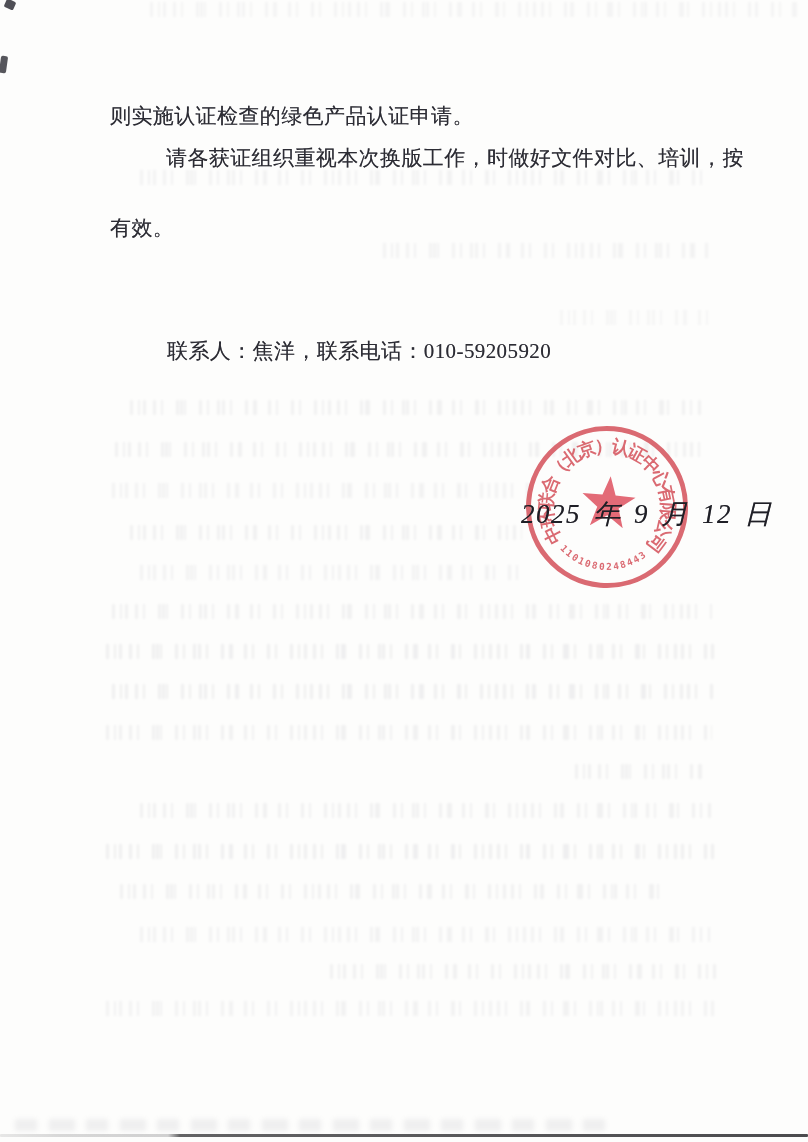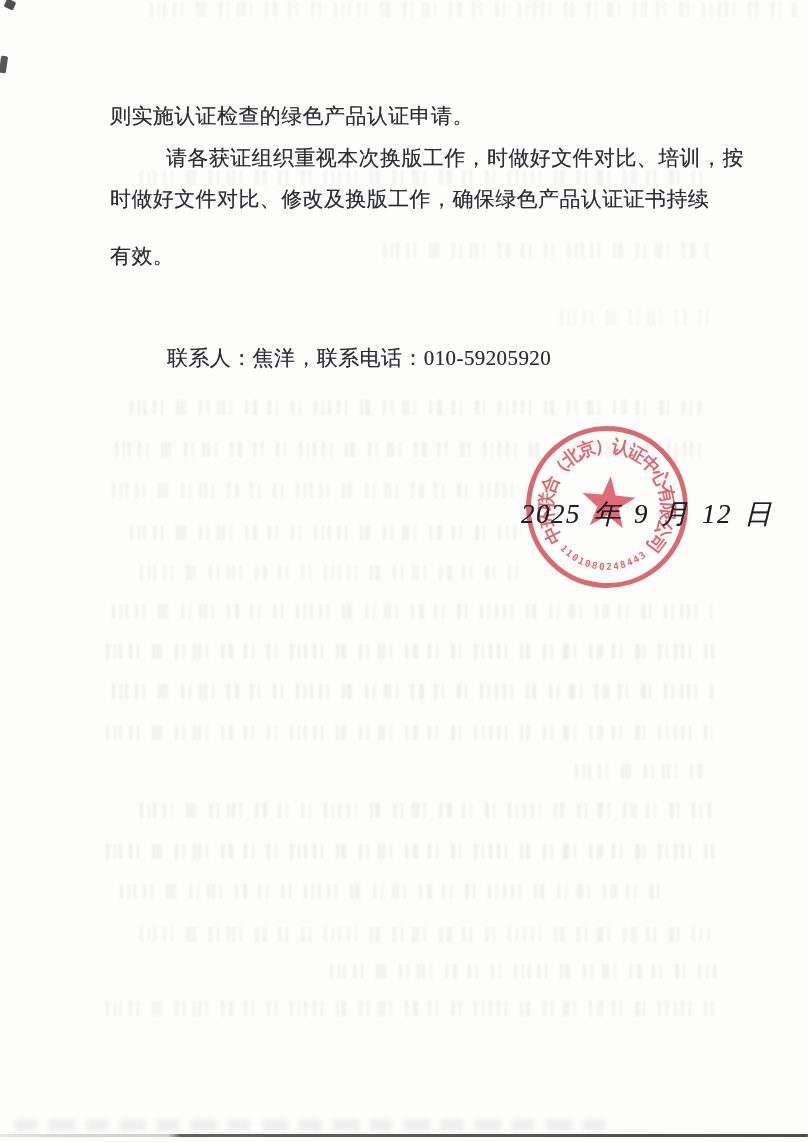--- a/index.html
+++ b/index.html
@@ -87,23 +87,22 @@
       <div class="ghost" style="top: 844px; left: 106px; width: 610px; opacity: 0.09;"></div>
       <div class="ghost" style="top: 884px; left: 120px; width: 540px; opacity: 0.08;"></div>
       <div class="ghost" style="top: 927px; left: 140px; width: 570px; opacity: 0.07;"></div>
       <div class="ghost" style="top: 964px; left: 330px; width: 386px; opacity: 0.08;"></div>
       <div class="ghost" style="top: 1001px; left: 106px; width: 610px; opacity: 0.07;"></div>
     </div>
 
   <div class="bodytext">
     <div class="line" style="top:104px">则实施认证检查的绿色产品认证申请。</div>
     <div class="line indent" style="top:146px">请各获证组织重视本次换版工作，时做好文件对比、培训，按</div>
-    <div class="line" style="top:187px">时做好文件对比、修改及换版工作，确保绿色产品认证证书持续</div>
-    <div class="line" style="top:244px">有效。</div>
-    <div class="line contact" style="top:346px">联系人：焦洋，联系电话：010-59205920</div>
+    <div class="line" style="top:216px">有效。</div>
+    <div class="line contact" style="top:339px">联系人：焦洋，联系电话：010-59205920</div>
   </div>
 
   <svg class="seal" viewBox="0 0 200 200">
     <g transform="rotate(5 100 100)">
       <circle cx="100" cy="100" r="78.5" fill="none" stroke-width="5" stroke="#d6565f"></circle>
       <polygon points="101,69 107.6,87.9 127.6,88.3 111.7,100.5 117.5,119.7 101,108.2 84.5,119.7 90.3,100.5 74.4,88.3 94.4,87.9" fill="#e05765"></polygon>
       <g>
           <text x="100" y="45" text-anchor="middle" class="seal-char" fill="#d6565f" transform="rotate(-122 100 100)">中</text>
           <text x="100" y="45" text-anchor="middle" class="seal-char" fill="#d6565f" transform="rotate(-105.73333333333333 100 100)">环</text>
           <text x="100" y="45" text-anchor="middle" class="seal-char" fill="#d6565f" transform="rotate(-89.46666666666667 100 100)">联</text>

